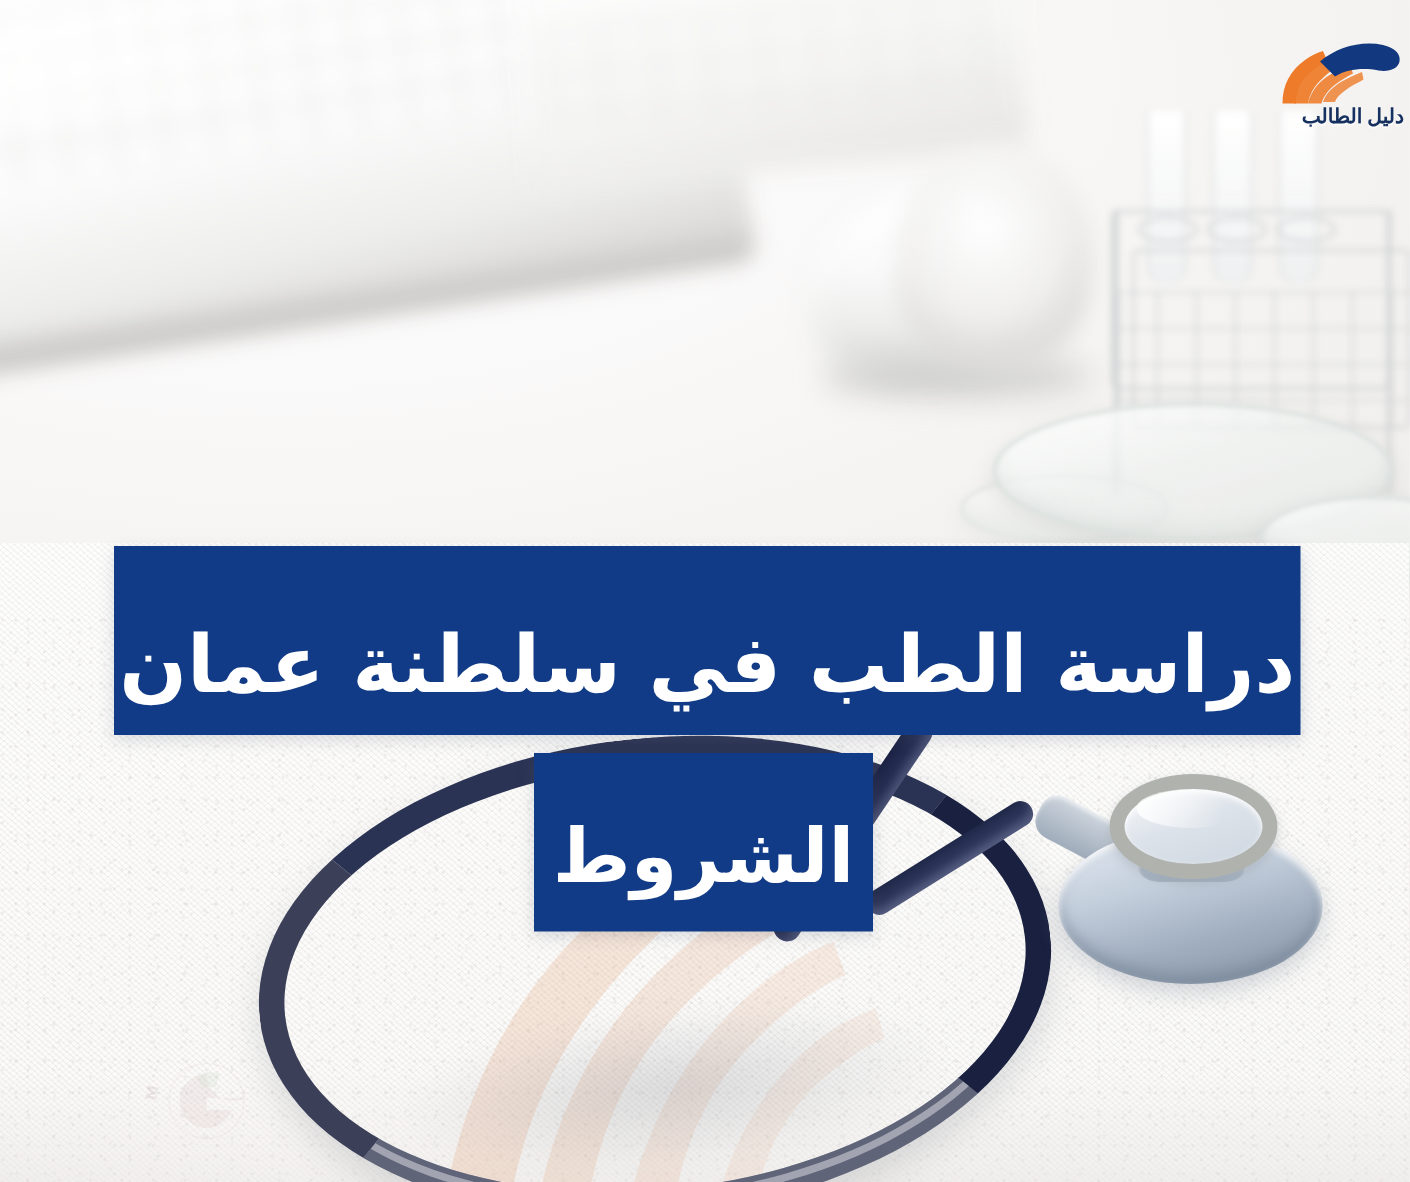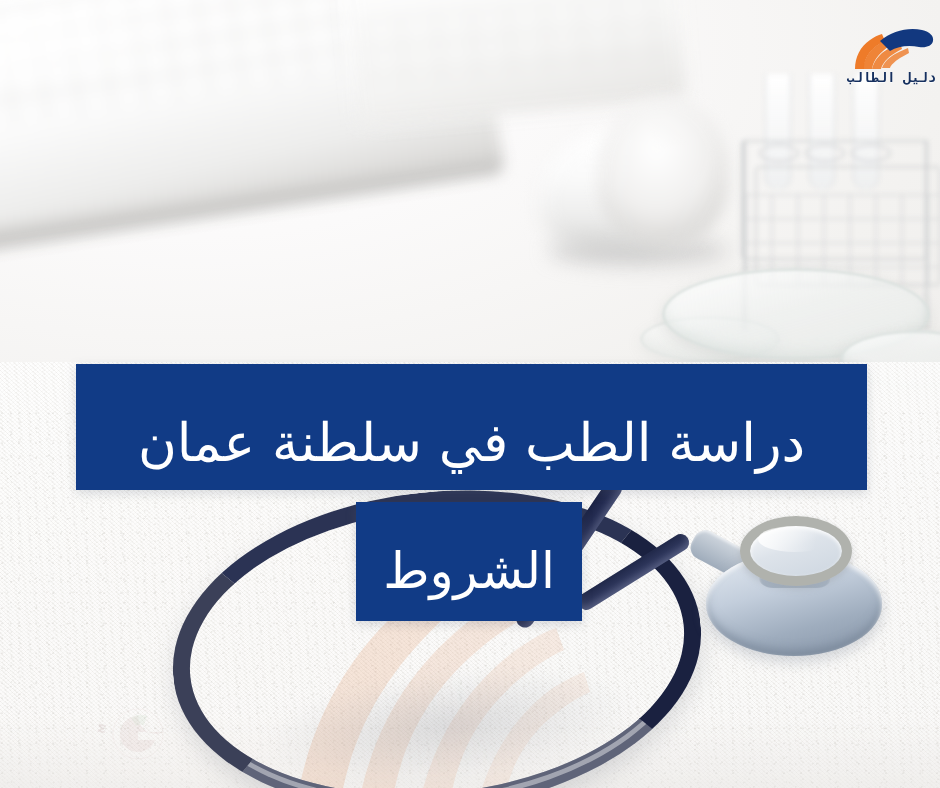--- a/index.html
+++ b/index.html
@@ -242,37 +242,37 @@
   .wm-gulf { position:absolute; left:62px; top:676px; width:218px; height:112px;
              opacity:.30; }
 
   
   .logo { position:absolute; left:846px; top:26px; width:92px; height:62px; }
   .logo-text {
     position:absolute; right:2px; bottom:2px;
     font-size:13.5px; font-weight:bold; color:#16305f;
     letter-spacing:.2px; white-space:nowrap;
     text-shadow:0 1px 1px rgba(255,255,255,.8);
-    font-family:Liberation Mono, monospace;
+    font-family:Liberation Serif, serif;
   }
 
   
   .banner { position:absolute; background:#113b86; }
   .banner-main {
     left:76px; top:364px; width:791px; height:126px;
     box-shadow:0 3px 10px rgba(90,100,120,.22);
   }
   .banner-sub {
     left:356px; top:502px; width:226px; height:119px;
     box-shadow:0 3px 10px rgba(90,100,120,.22);
   }
   .banner-txt {
     position:absolute; inset:0;
     display:flex; align-items:center; justify-content:center;
-    color:#ffffff; font-weight:normal; direction:rtl;
+    color:#ffffff; font-weight:bold; direction:rtl;
     font-family:"DejaVu Sans","Liberation Sans",sans-serif;
     white-space:nowrap;
     text-rendering:geometricPrecision;
     margin-top:36px;
   }
   .banner-main .banner-txt { font-size:53px; letter-spacing:-.5px; padding-bottom:4px; }
   .banner-sub  .banner-txt { font-size:50px; letter-spacing:-.5px; padding-bottom:17px; }
 </style>
 </head>
 <body>

